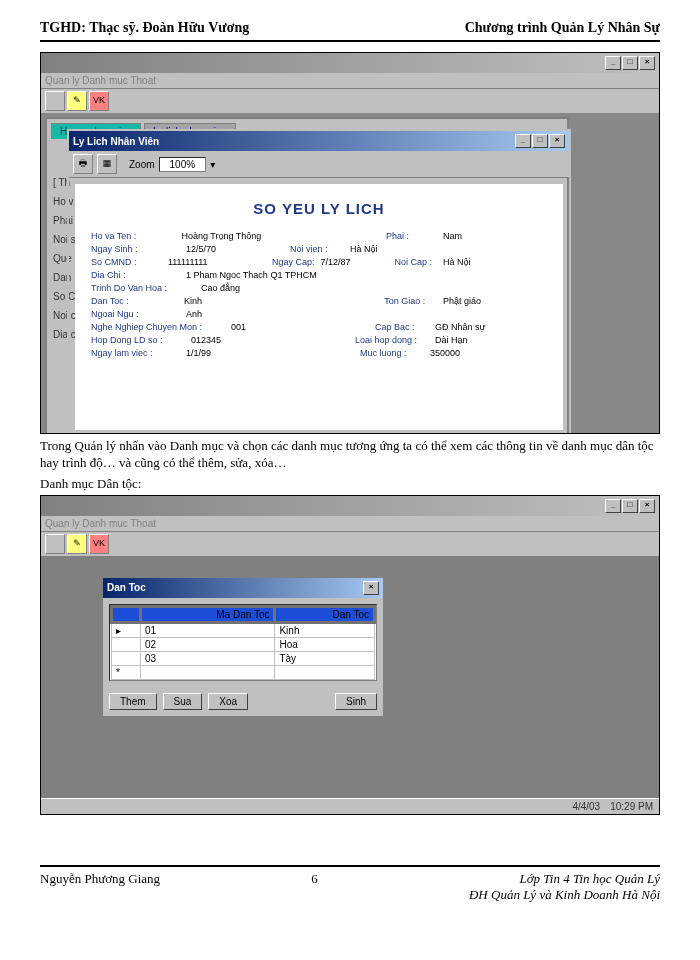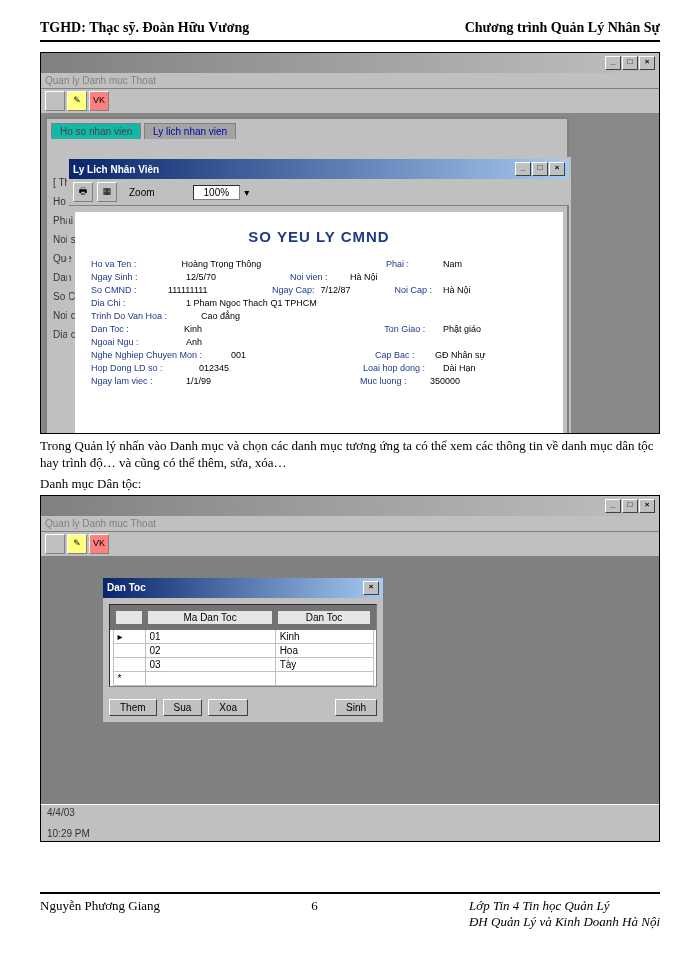--- a/index.html
+++ b/index.html
@@ -22,21 +22,21 @@
   }
   .footer {
     display: flex;
     justify-content: space-between;
     align-items: flex-start;
     font-size: 13px;
     border-top: 2px solid #000;
     padding-top: 4px;
     margin-top: 10px;
   }
-  .footer-right { font-style: italic; }
+  .footer-right { text-align: right; font-style: italic; }
   .body-text {
     font-size: 13px;
     margin: 4px 0;
     line-height: 1.3;
   }
 
   
   .screenshot {
     background: #888;
     border: 1px solid #000;
@@ -99,21 +99,21 @@
     color:#444;
   }
   .tab.active{ color:#00a; background:#a3a3a3;}
   .report-toolbar{
     background:#c0c0c0;
     padding:3px 4px;
     border-bottom:1px solid #808080;
     display:flex;align-items:center;gap:4px;font-size:10px;
   }
   .zoom-box{
-    background:#fff;border:1px inset #808080;padding:1px 10px;font-size:10px;margin-left:34px;
+    background:#fff;border:1px inset #808080;padding:1px 10px;font-size:10px;
   }
   .report-page{
     background:#fff;
     margin:6px;
     padding:10px 16px 6px 16px;
     font-size:9px;
     color:#000;
     min-height:230px;
   }
   .report-title{
@@ -124,38 +124,38 @@
     margin:6px 0 14px 0;
     letter-spacing:1px;
   }
   .rline { display:flex; margin:3px 0;}
   .rlabel{ color:#1e3a8a; width:95px;}
   .rval{ color:#000; min-width:90px; margin-right:14px;}
   .rlabel2{ color:#1e3a8a; width:60px;}
   .status-bar{
     background:#c0c0c0;border-top:1px solid #fff;
     display:flex;justify-content:flex-end;gap:10px;
-    padding:2px 6px;font-size:10px;color:#333;flex-direction:column;
+    padding:2px 6px;font-size:10px;color:#333;
   }
 
   
   .sc2-client{ background:#808080; padding:20px 10px 80px 60px; }
   .dantoc-win{
     width:280px;
     border:2px solid #808080;
     background:#c0c0c0;
   }
   .grid{
     background:#fff;border:1px inset #808080;margin:6px;
     font-size:10px;
   }
   .grid table{ width:100%; border-collapse:collapse;}
   .grid th{
-    background:#e5e5e5;padding:1px 4px;text-align:center;
-    border:6px solid #737373;font-weight:normal;
+    background:#1d4ed8;padding:1px 4px;text-align:right;
+    border:3px solid #737373;font-weight:normal;
   }
   .grid td{
     padding:1px 4px;border:1px solid #c0c0c0;
   }
   .btn-row{ display:flex; gap:6px; padding:6px; align-items:center;}
   .btnw{
     padding:2px 10px;background:#c0c0c0;
     border:1px solid #fff;border-right-color:#404040;border-bottom-color:#404040;
     font-size:10px;
     text-align:center;
@@ -165,21 +165,21 @@
   .sc1-stack{ position:relative; height:340px; margin:4px;}
   .back-form{
     position:absolute; left:0; top:0; width:520px; height:330px;
     background:#c0c0c0; border:2px solid #808080;
   }
   .back-labels{
     padding:30px 8px 0 6px; font-size:10px; color:#333;
   }
   .back-labels div{ margin:8px 0;}
   .report-win{
-    position:absolute; left:22px; top:40px; width:500px;
+    position:absolute; left:22px; top:12px; width:500px;
     border:2px solid #c0c0c0;
   }
 </style>
 </head>
 <body>
 
 <div class="page">
 
   <div class="header">
     <span>TGHD: Thạc sỹ. Đoàn Hữu Vương</span>
@@ -232,21 +232,21 @@
           </span>
         </div>
         <div class="report-toolbar">
           <span class="tool-btn">🖶</span>
           <span class="tool-btn">▦</span>
           <span style="margin-left:8px">Zoom</span>
           <span class="zoom-box">100%</span>
           <span>▾</span>
         </div>
         <div class="report-page">
-          <div class="report-title">SO YEU LY CMND</div>
+          <div class="report-title">SO YEU LY LICH</div>
 
           <div class="rline">
             <span class="rlabel">Ho va Ten :</span>
             <span class="rval" style="width:200px">Hoàng Trọng Thông</span>
             <span class="rlabel2">Phai :</span>
             <span class="rval">Nam</span>
           </div>
           <div class="rline">
             <span class="rlabel">Ngay Sinh :</span>
             <span class="rval">12/5/70</span>
@@ -279,21 +279,21 @@
             <span class="rlabel">Ngoai Ngu :</span>
             <span class="rval">Anh</span>
           </div>
           <div class="rline">
             <span class="rlabel" style="width:140px">Nghe Nghiep Chuyen Mon :</span>
             <span class="rval" style="width:130px">001</span>
             <span class="rlabel2">Cap Bac :</span>
             <span class="rval">GĐ Nhân sự</span>
           </div>
           <div class="rline">
-            <span class="rlabel" style="width:108px">Hop Dong LD so :</span>
+            <span class="rlabel" style="width:100px">Hop Dong LD so :</span>
             <span class="rval" style="width:150px">012345</span>
             <span class="rlabel2" style="width:80px">Loai hop dong :</span>
             <span class="rval">Dài Hạn</span>
           </div>
           <div class="rline">
             <span class="rlabel">Ngay lam viec :</span>
             <span class="rval" style="width:160px">1/1/99</span>
             <span class="rlabel2" style="width:70px">Muc luong :</span>
             <span class="rval">350000</span>
           </div>

